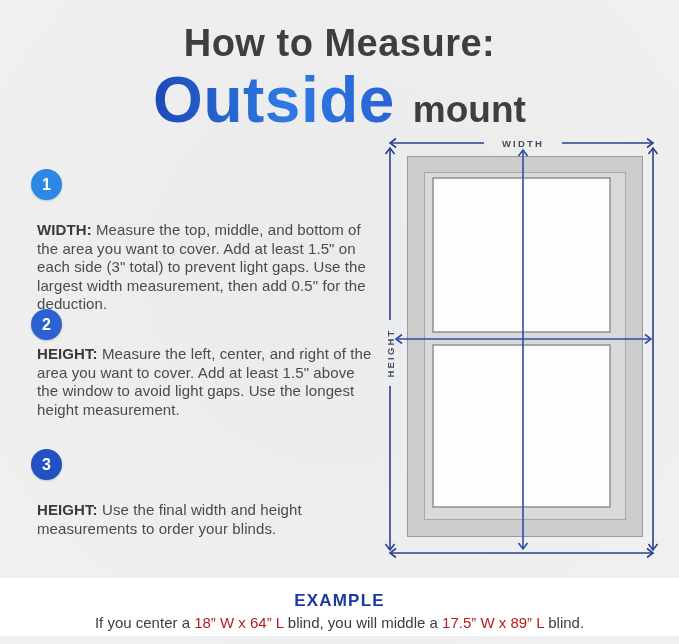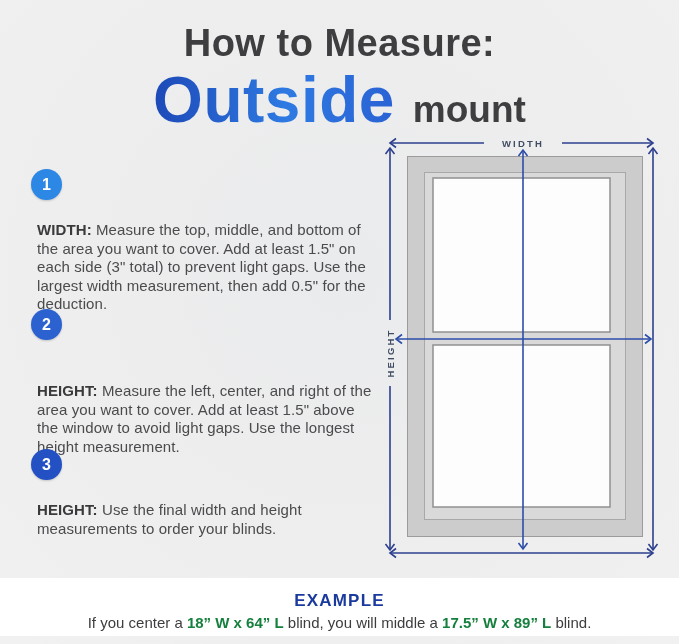--- a/index.html
+++ b/index.html
@@ -33,37 +33,37 @@
     box-shadow:0 1px 2px rgba(0,0,0,.18);
   }
   .step1{background:#2d87e4;top:169px;}
   .step2{background:#2b62d0;top:309px;}
   .step3{background:#2351c3;top:449px;}
   .step-text{
     position:absolute;left:37px;width:338px;
     font-size:15px;line-height:18.5px;color:#4b4b4d;letter-spacing:.1px;
   }
   .stext1{top:206px;}
-  .stext2{top:367px;}
+  .stext2{top:330px;}
   .stext3{top:486px;}
   .step-text b{color:#3a3a3c;font-weight:700;}
 
   
   .diagram{position:absolute;left:380px;top:130px;width:290px;height:455px;}
 
   
   .footer{
     position:absolute;left:0;bottom:8px;width:100%;height:58px;
     background:#ffffff;text-align:center;
   }
   .example-heading{
     margin-top:13px;font-size:17px;font-weight:700;color:#1b3a9e;letter-spacing:1.2px;
   }
   .example-line{margin-top:3px;font-size:15px;color:#3d3d3f;}
-  .example-line b{color:#15803d;font-weight:700;}
+  .example-line b{color:#b91c1c;font-weight:400;}
 </style>
 </head>
 <body>
 
 <div class="canvas">
 
   <div class="header">
     <div class="title-line1">How to Measure:</div>
     <div class="title-line2"><span class="title-outside">Outside</span><span class="title-mount">mount</span></div>
   </div>

